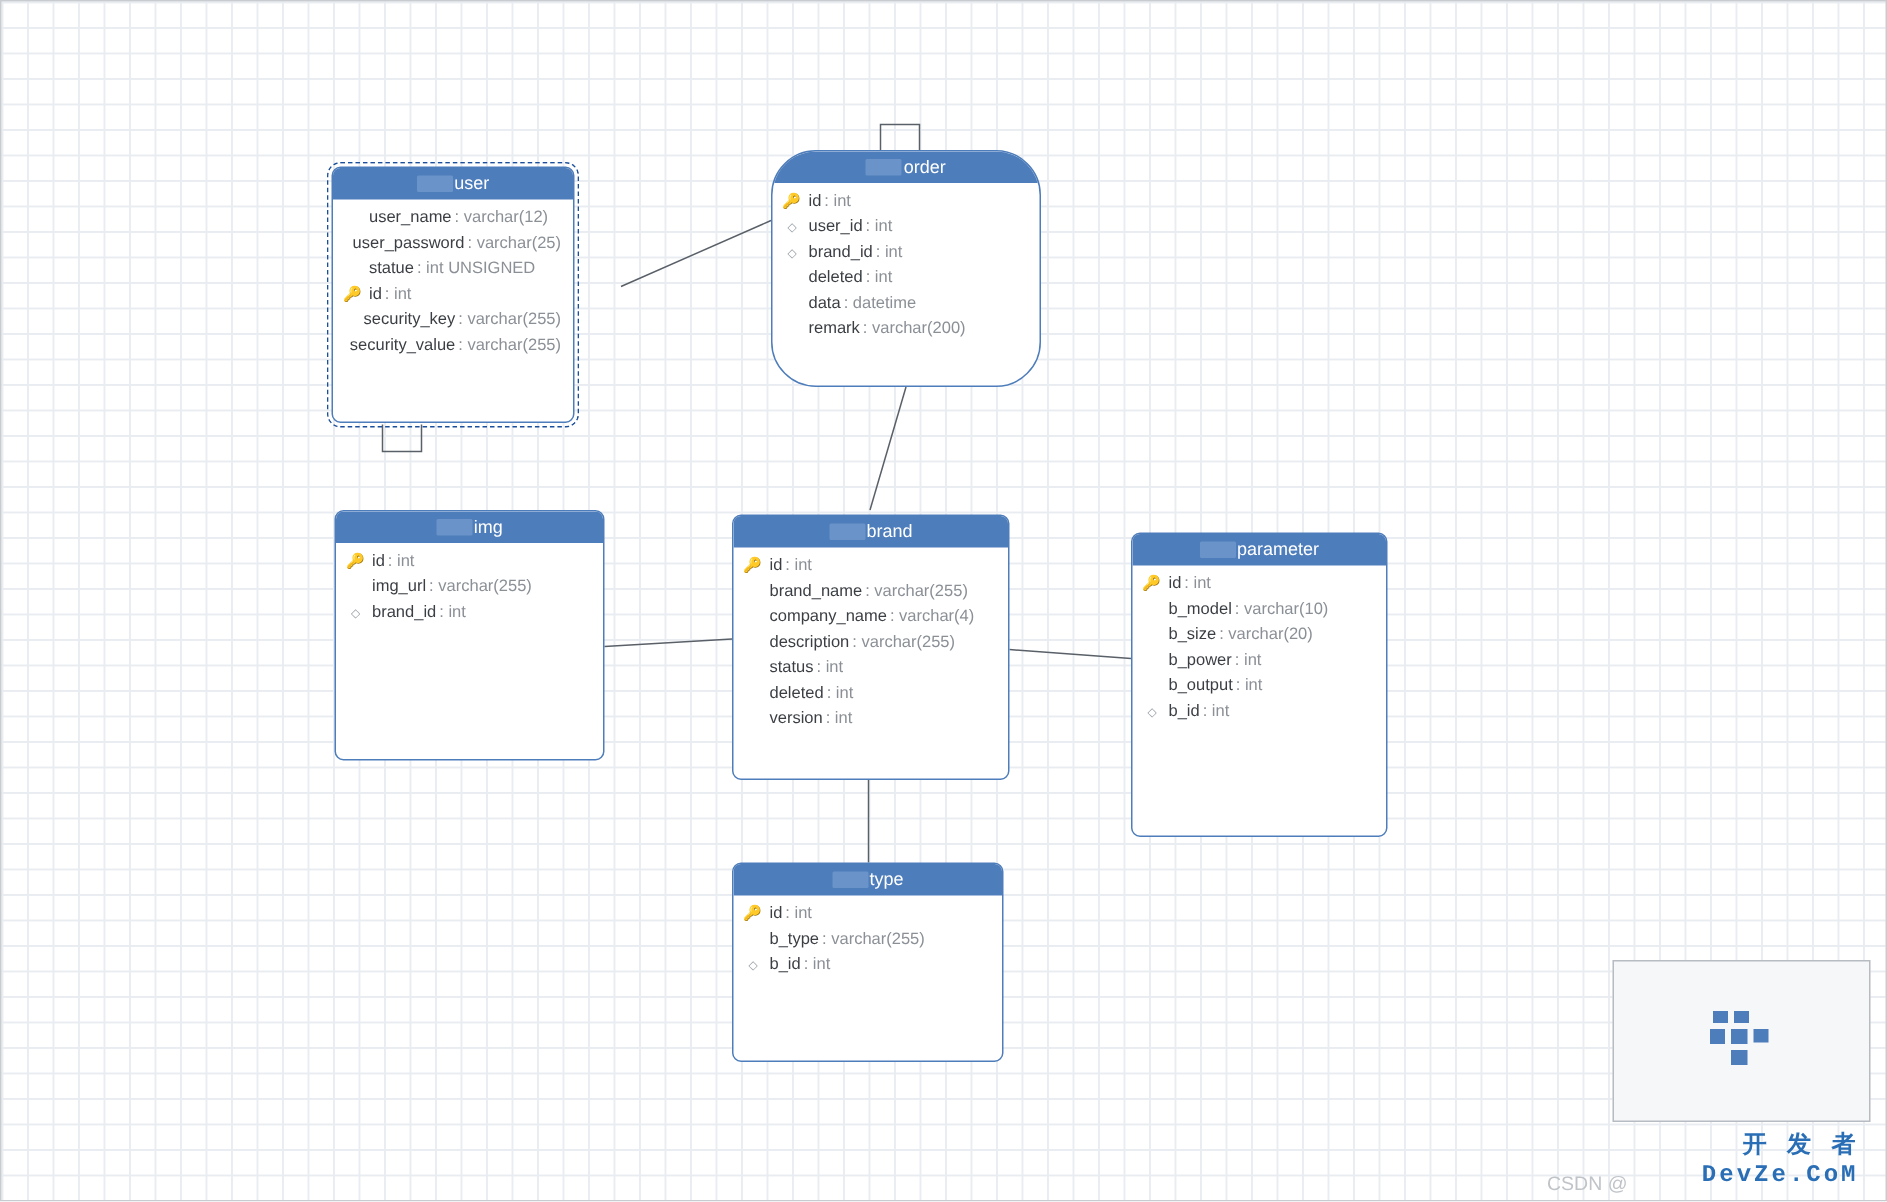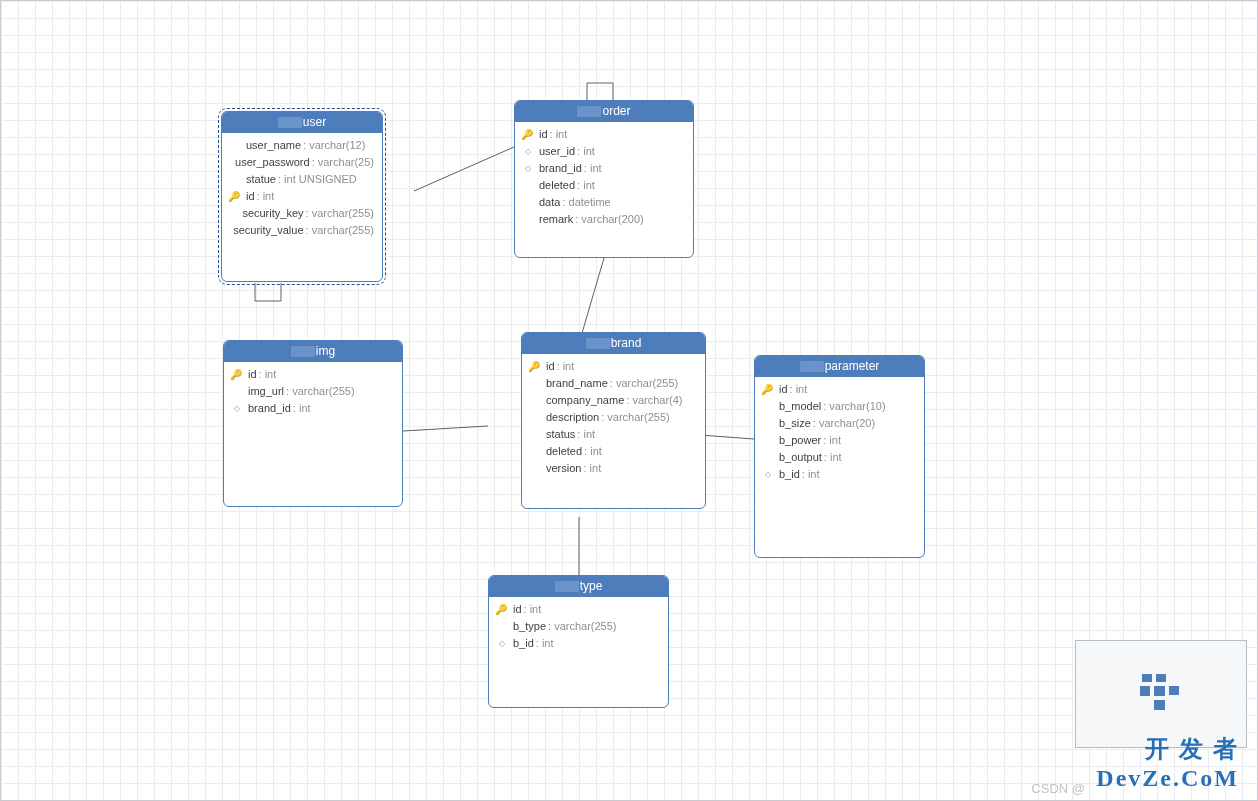--- a/index.html
+++ b/index.html
@@ -111,22 +111,22 @@
   }
   .footer-text {
     position: absolute;
     bottom: 8px;
     right: 18px;
     display: flex;
     flex-direction: column;
     align-items: flex-end;
   }
   .brand {
-    font-family: Liberation Serif, serif;
-    font-size: 24px;
+    font-family: Liberation Mono, monospace;
+    font-size: 16px;
     font-weight: 700;
     color: #2a6fb5;
     letter-spacing: 2px;
   }
   .csdn {
     position: absolute;
     right: 172px;
     bottom: 4px;
     color: #c0c4c8;
     font-size: 13px;
@@ -184,21 +184,21 @@
             <span class="ftype">: varchar(255)</span>
           </div>
           <div class="field">
             <span class="ficon "></span>
             <span class="fname underline">security_value</span>
             <span class="ftype">: varchar(255)</span>
           </div>
         </div>
         <div class="handles"></div>
       </div>
-      <div class="entity" style="left: 513px; top: 99px; width: 180px; height: 158px;">
+      <div class="entity" style="left: 513px; top: 99px; width: 180px; height: 158px; border-radius: 30px;">
         <div class="entity-header"><span class="prefix-blur"></span><span>order</span></div>
         <div class="fields">
           <div class="field">
             <span class="ficon key">🔑</span>
             <span class="fname underline">id</span>
             <span class="ftype">: int</span>
           </div>
           <div class="field">
             <span class="ficon diamond">◇</span>
             <span class="fname underline">user_id</span>
@@ -239,21 +239,21 @@
             <span class="fname underline">img_url</span>
             <span class="ftype">: varchar(255)</span>
           </div>
           <div class="field">
             <span class="ficon diamond">◇</span>
             <span class="fname underline">brand_id</span>
             <span class="ftype">: int</span>
           </div>
         </div>
       </div>
-      <div class="entity" style="left: 487px; top: 331px; width: 185px; height: 177px; margin-left: 33px;">
+      <div class="entity" style="left: 487px; top: 342px; width: 185px; height: 177px;">
         <div class="entity-header"><span class="prefix-blur"></span><span>brand</span></div>
         <div class="fields">
           <div class="field">
             <span class="ficon key">🔑</span>
             <span class="fname underline">id</span>
             <span class="ftype">: int</span>
           </div>
           <div class="field">
             <span class="ficon "></span>
             <span class="fname underline">brand_name</span>

